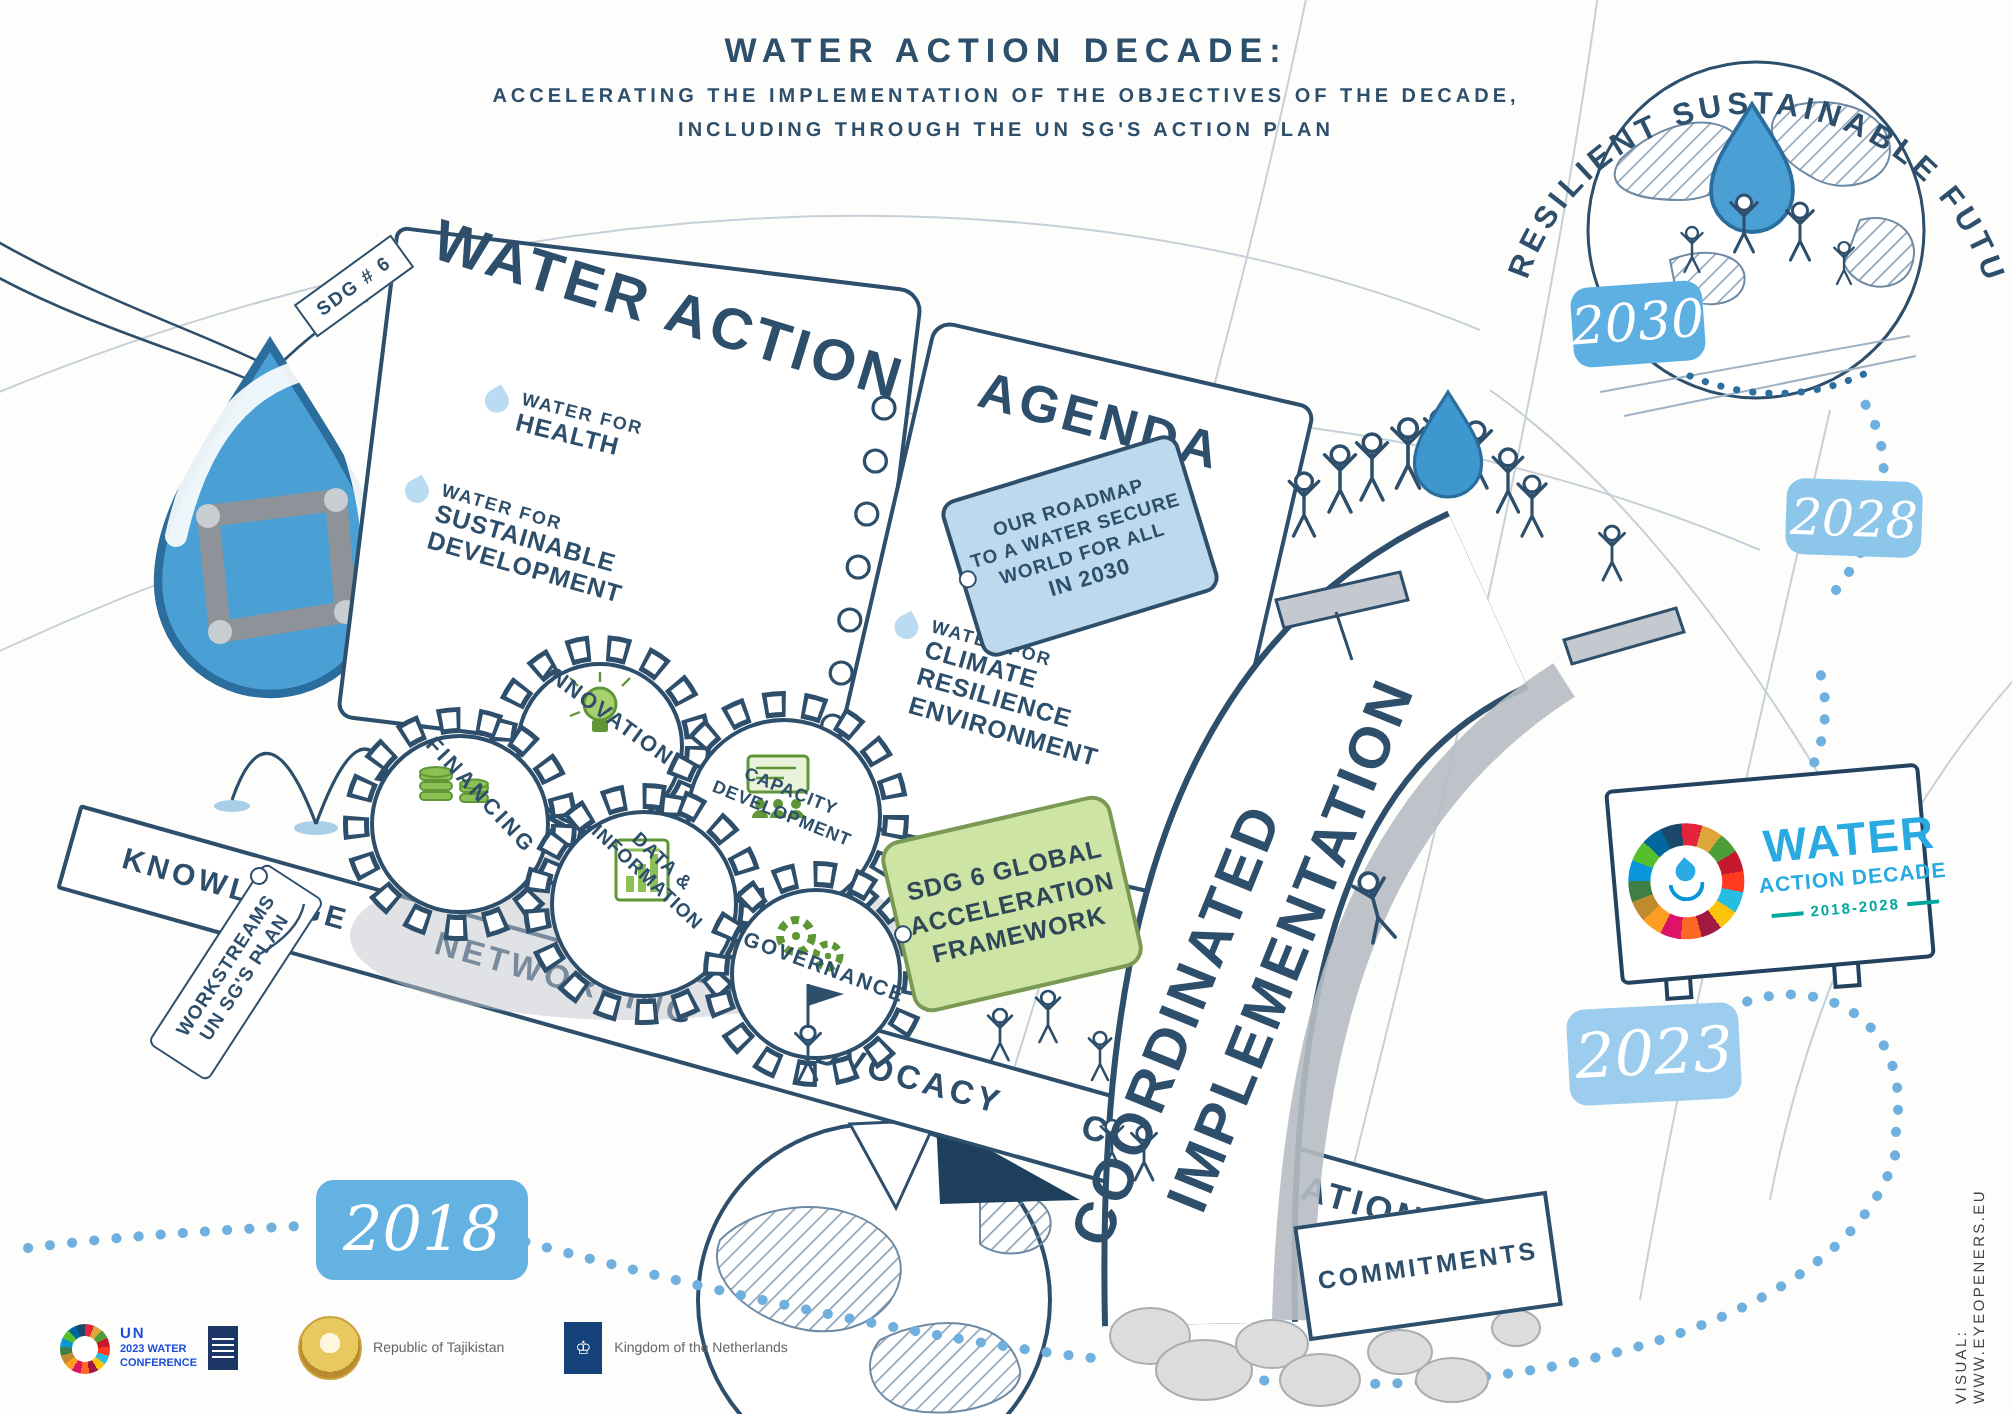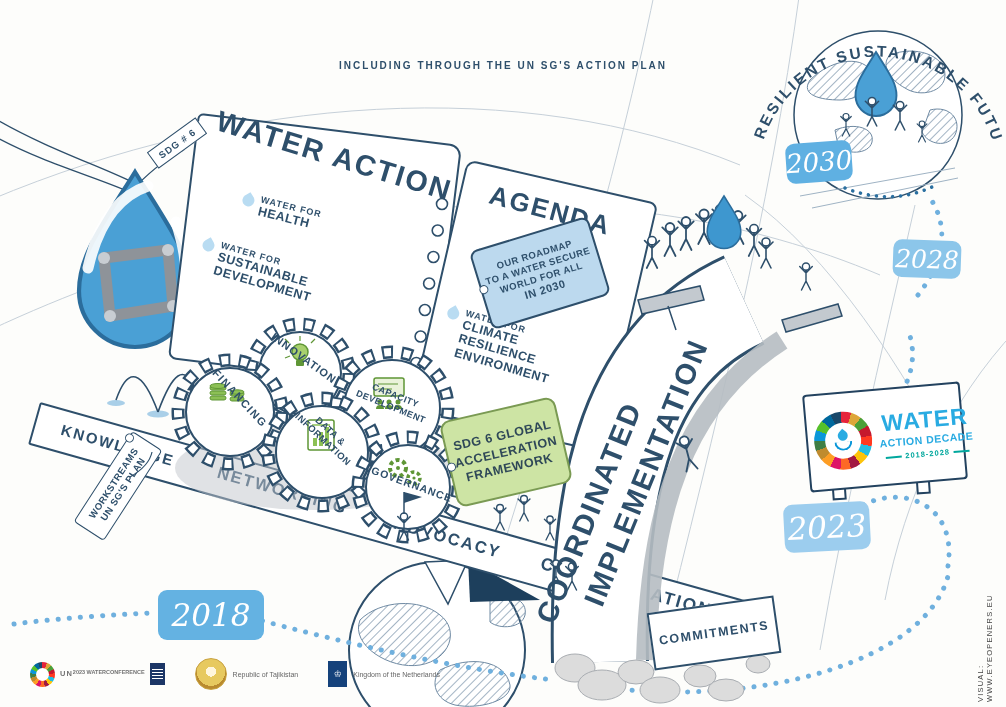--- a/index.html
+++ b/index.html
@@ -98,21 +98,21 @@
   .bb3{font-size:7.5px;font-weight:700;color:var(--teal);letter-spacing:1px;}
   .leg{position:absolute;width:10px;background:#fff;border:2px solid #23425f;z-index:11;}
   .leg1{left:832px;top:478px;height:18px;transform:rotate(-4deg);}
   .leg2{left:916px;top:470px;height:20px;transform:rotate(-4deg);}
 
   
   .footer{left:30px;top:658px;display:flex;align-items:center;gap:30px;z-index:40;}
   .unlogo{display:flex;align-items:center;gap:5px;}
   .miniwheel{width:25px;height:25px;border-radius:50%;position:relative;flex:none;}
   .miniwheel::after{content:'';position:absolute;inset:6px;background:#fff;border-radius:50%;}
-  .uncol{display:flex;flex-direction:row;color:#737373;line-height:1.25;}
+  .uncol{display:flex;flex-direction:column;color:#1d4ed8;line-height:1.25;}
   .un1{font-size:7.5px;font-weight:800;letter-spacing:1px;}
   .un2{font-size:5.5px;font-weight:700;}
   .unbox{width:15px;height:22px;background:#1c3666;display:flex;flex-direction:column;justify-content:center;gap:2px;padding:0 2px;box-sizing:border-box;}
   .unbox i{display:block;height:1px;background:#fff;}
   .lg{display:flex;align-items:center;gap:6px;}
   .tj-emblem{width:30px;height:30px;border-radius:50%;flex:none;
      background:radial-gradient(circle at 50% 42%,#fff6dd 0 22%,#e7c95f 22% 62%,#b98a2e 62% 78%,#8f9e55 78% 100%);
      border:1px solid #c9a23f;}
   .lg-label{font-size:7px;color:#666;}
   .nl-box{width:19px;height:26px;background:#15427b;color:#fff;display:flex;align-items:center;justify-content:center;font-size:9px;flex:none;}
@@ -211,20 +211,22 @@
     <g stroke="#6fb0de" stroke-width="5" stroke-dasharray="0.1 11" stroke-linecap="round" fill="none">
       <path d="M14,624 C60,618 110,615 150,613"></path>
       <path d="M252,618 C340,642 460,670 555,680"></path>
       <path d="M610,688 C760,706 925,662 948,576"></path>
       <path d="M948,566 C958,500 895,482 855,510"></path>
       <path d="M850,448 C892,415 925,375 908,330"></path>
       <path d="M918,295 C945,260 950,225 928,195"></path>
     </g>
   </svg>
 
+  <div class="abs hdr hdr-title">WATER ACTION DECADE:</div>
+  <div class="abs hdr hdr-sub s1">ACCELERATING THE IMPLEMENTATION OF THE OBJECTIVES OF THE DECADE,</div>
   <div class="abs hdr hdr-sub s2">INCLUDING THROUGH THE UN SG'S ACTION PLAN</div>
 
   <div class="abs page pageL">
     <div class="abs bk-title ltitle">WATER ACTION</div>
     <div class="abs bk-item it0">
       <span class="bk-drop"></span>
       <span>
           <span class="bk-pre">WATER FOR</span>
           <span class="bk-name">HEALTH</span>
         </span>

